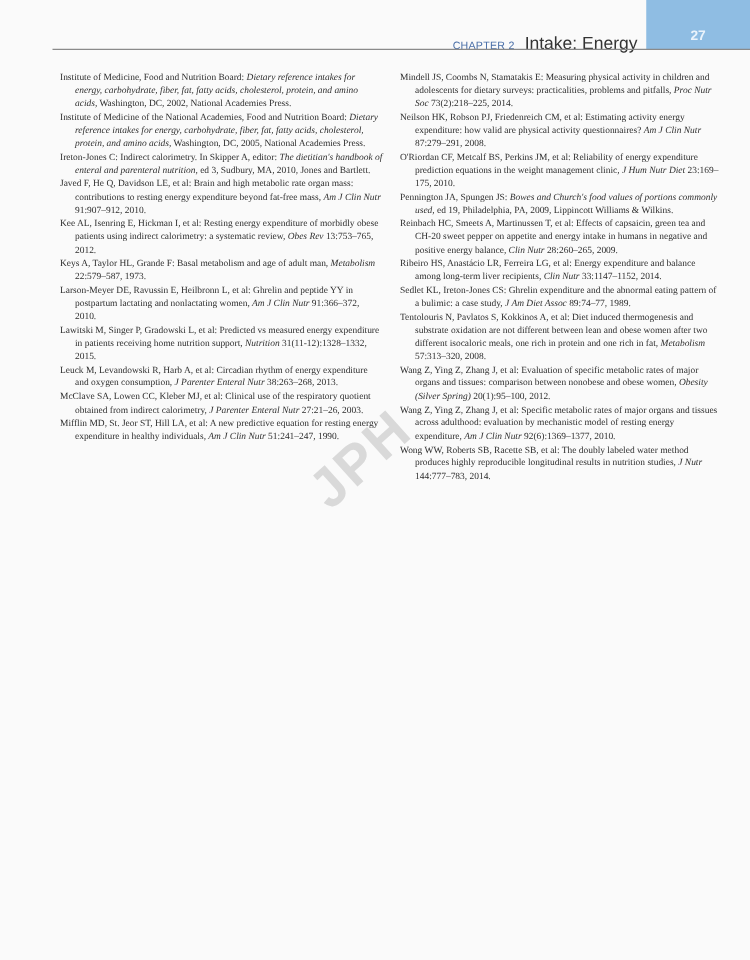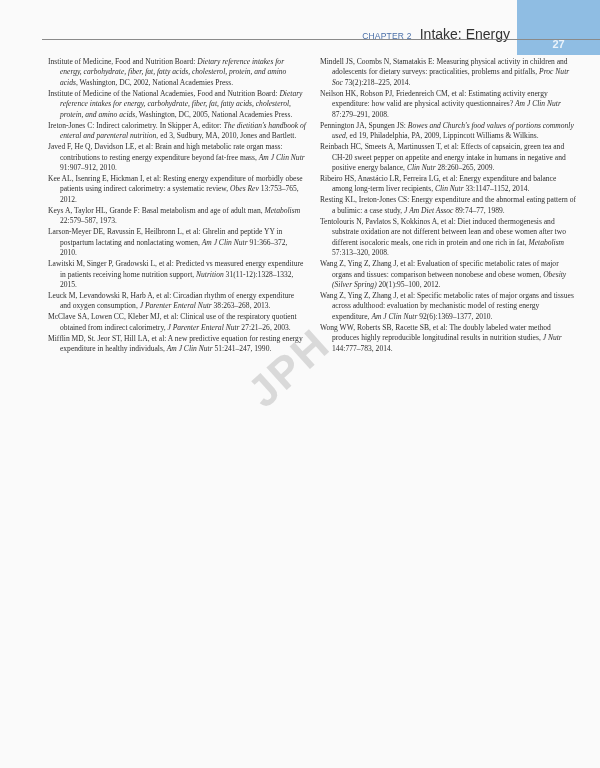--- a/index.html
+++ b/index.html
@@ -7,21 +7,21 @@
     width: 600px; height: 768px; background: #fafafa; position: relative; overflow: hidden;
     font-family: "Liberation Serif", "DejaVu Serif", serif; color: #2a2a2a;
   }
   .header {
     position: absolute; left: 0; top: 0; width: 600px; height: 40px;
   }
   .header-rule {
     position: absolute; left: 42px; top: 39px; width: 558px; height: 1px; background: #8a8a8a;
   }
   .header-tab {
-    position: absolute; left: 517px; top: 0; width: 83px; height: 55px; background: #8fbde3;
+    position: absolute; left: 517px; top: 0; width: 83px; height: 40px; background: #8fbde3;
   }
   .page-number {
     position: absolute; left: 0; right: 0; bottom: 5px; text-align: center;
     font-family: "Liberation Sans", "DejaVu Sans", sans-serif; font-weight: bold;
     font-size: 11px; color: #eaf3fb;
   }
   .running-head {
     position: absolute; right: 90px; top: 26px; white-space: nowrap;
     font-family: "Liberation Sans", "DejaVu Sans", sans-serif; font-size: 11px;
   }
@@ -71,24 +71,25 @@
       <p class="ref"><span>Keys A, Taylor HL, Grande F: Basal metabolism and age of adult man, </span><i>Metabolism</i><span> 22:579–587, 1973.</span></p>
       <p class="ref"><span>Larson-Meyer DE, Ravussin E, Heilbronn L, et al: Ghrelin and peptide YY in postpartum lactating and nonlactating women, </span><i>Am J Clin Nutr</i><span> 91:366–372, 2010.</span></p>
       <p class="ref"><span>Lawitski M, Singer P, Gradowski L, et al: Predicted vs measured energy expenditure in patients receiving home nutrition support, </span><i>Nutrition</i><span> 31(11-12):1328–1332, 2015.</span></p>
       <p class="ref"><span>Leuck M, Levandowski R, Harb A, et al: Circadian rhythm of energy expenditure and oxygen consumption, </span><i>J Parenter Enteral Nutr</i><span> 38:263–268, 2013.</span></p>
       <p class="ref"><span>McClave SA, Lowen CC, Kleber MJ, et al: Clinical use of the respiratory quotient obtained from indirect calorimetry, </span><i>J Parenter Enteral Nutr</i><span> 27:21–26, 2003.</span></p>
       <p class="ref"><span>Mifflin MD, St. Jeor ST, Hill LA, et al: A new predictive equation for resting energy expenditure in healthy individuals, </span><i>Am J Clin Nutr</i><span> 51:241–247, 1990.</span></p>
     </div>
   <div class="col" id="col-right">
       <p class="ref"><span>Mindell JS, Coombs N, Stamatakis E: Measuring physical activity in children and adolescents for dietary surveys: practicalities, problems and pitfalls, </span><i>Proc Nutr Soc</i><span> 73(2):218–225, 2014.</span></p>
       <p class="ref"><span>Neilson HK, Robson PJ, Friedenreich CM, et al: Estimating activity energy expenditure: how valid are physical activity questionnaires? </span><i>Am J Clin Nutr</i><span> 87:279–291, 2008.</span></p>
+      <p class="ref"><span>O'Riordan CF, Metcalf BS, Perkins JM, et al: Reliability of energy expenditure prediction equations in the weight management clinic, </span><i>J Hum Nutr Diet</i><span> 23:169–175, 2010.</span></p>
       <p class="ref"><span>Pennington JA, Spungen JS: </span><i>Bowes and Church's food values of portions commonly used</i><span>, ed 19, Philadelphia, PA, 2009, Lippincott Williams &amp; Wilkins.</span></p>
       <p class="ref"><span>Reinbach HC, Smeets A, Martinussen T, et al: Effects of capsaicin, green tea and CH-20 sweet pepper on appetite and energy intake in humans in negative and positive energy balance, </span><i>Clin Nutr</i><span> 28:260–265, 2009.</span></p>
       <p class="ref"><span>Ribeiro HS, Anastácio LR, Ferreira LG, et al: Energy expenditure and balance among long-term liver recipients, </span><i>Clin Nutr</i><span> 33:1147–1152, 2014.</span></p>
-      <p class="ref"><span>Resting KL, Ireton-Jones CS: Energy expenditure and the abnormal eating pattern of a bulimic: a case study, </span><i>J Am Diet Assoc</i><span> 89:74–77, 1989.</span></p>
+      <p class="ref"><span>Sedlet KL, Ireton-Jones CS: Ghrelin expenditure and the abnormal eating pattern of a bulimic: a case study, </span><i>J Am Diet Assoc</i><span> 89:74–77, 1989.</span></p>
       <p class="ref"><span>Tentolouris N, Pavlatos S, Kokkinos A, et al: Diet induced thermogenesis and substrate oxidation are not different between lean and obese women after two different isocaloric meals, one rich in protein and one rich in fat, </span><i>Metabolism</i><span> 57:313–320, 2008.</span></p>
       <p class="ref"><span>Wang Z, Ying Z, Zhang J, et al: Evaluation of specific metabolic rates of major organs and tissues: comparison between nonobese and obese women, </span><i>Obesity (Silver Spring)</i><span> 20(1):95–100, 2012.</span></p>
       <p class="ref"><span>Wang Z, Ying Z, Zhang J, et al: Specific metabolic rates of major organs and tissues across adulthood: evaluation by mechanistic model of resting energy expenditure, </span><i>Am J Clin Nutr</i><span> 92(6):1369–1377, 2010.</span></p>
       <p class="ref"><span>Wong WW, Roberts SB, Racette SB, et al: The doubly labeled water method produces highly reproducible longitudinal results in nutrition studies, </span><i>J Nutr</i><span> 144:777–783, 2014.</span></p>
     </div>
 </div>
 
 <div class="watermark">JPH</div>
 
 </body></html>

